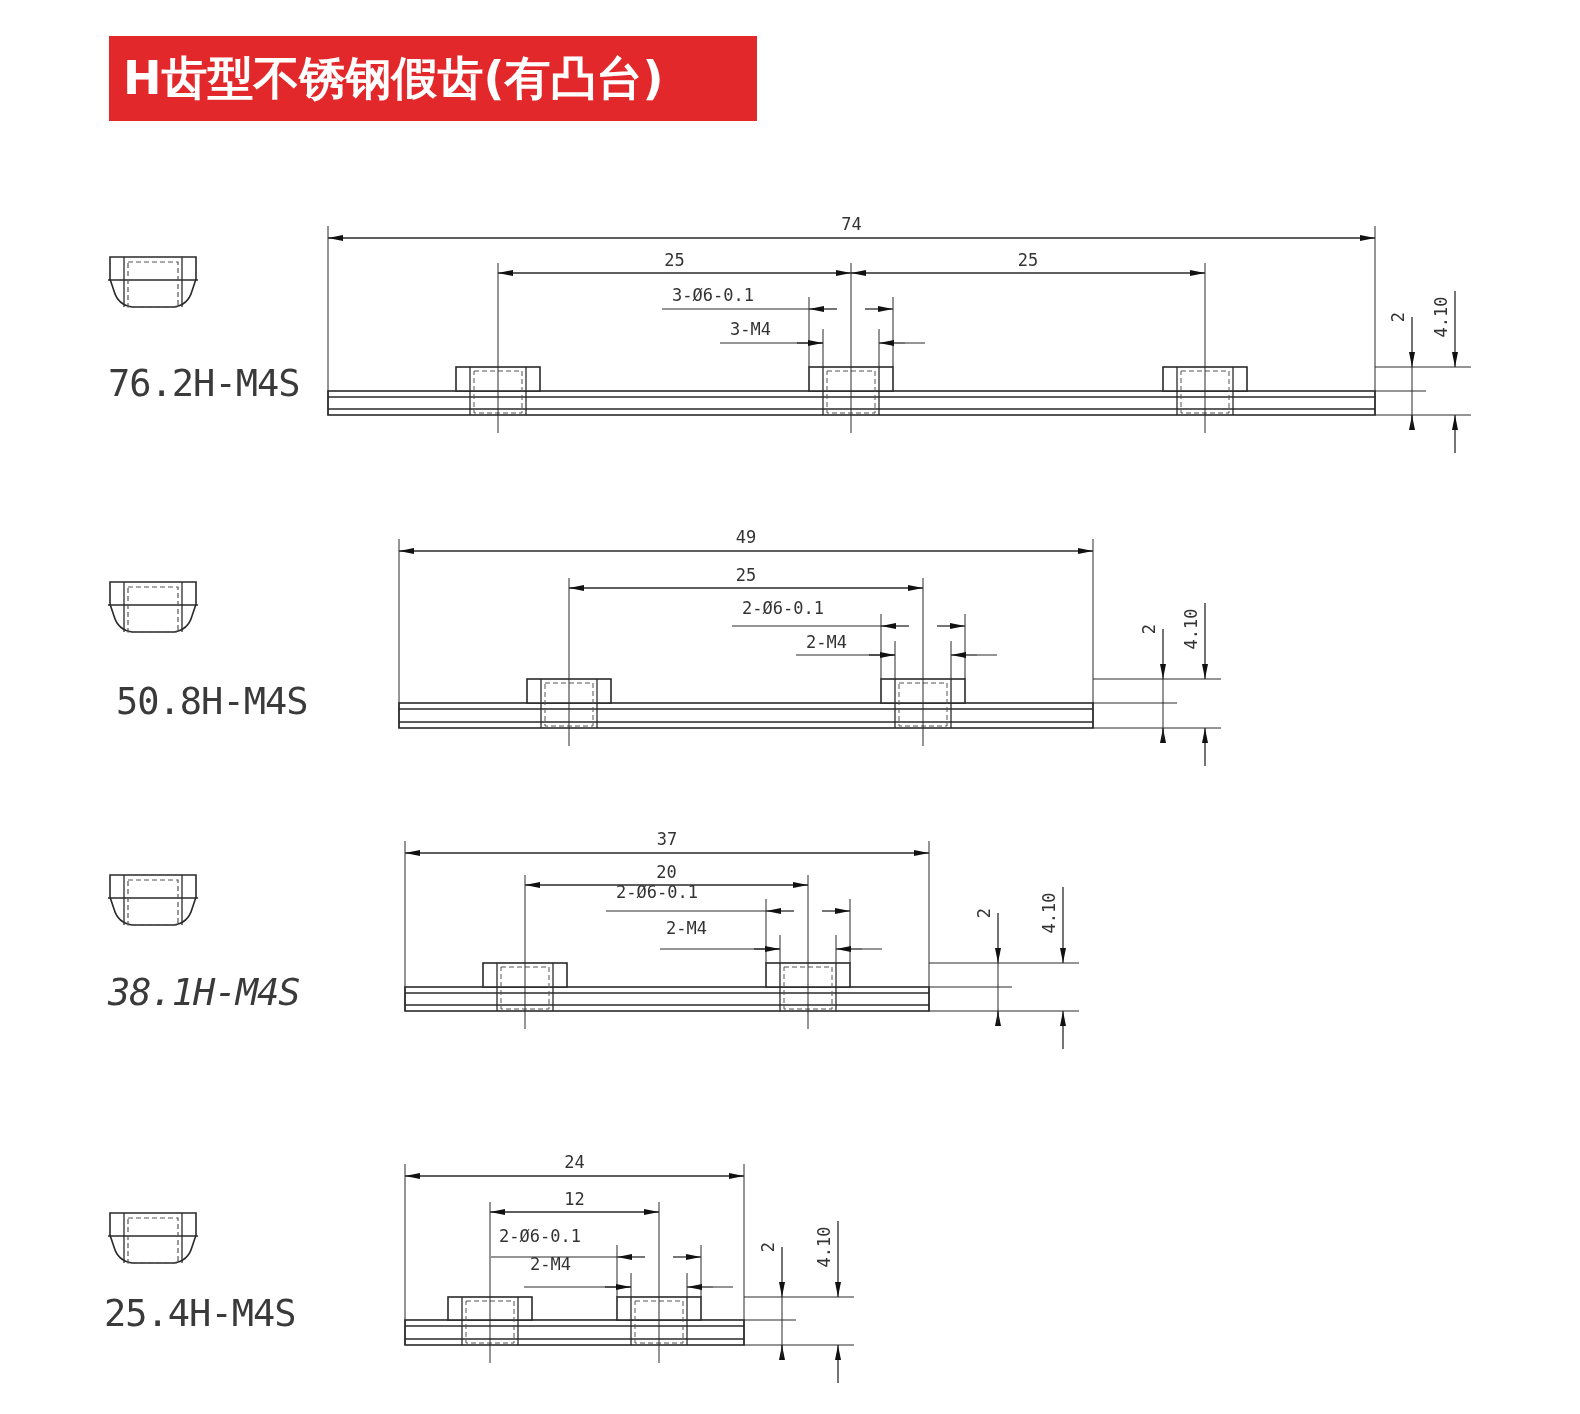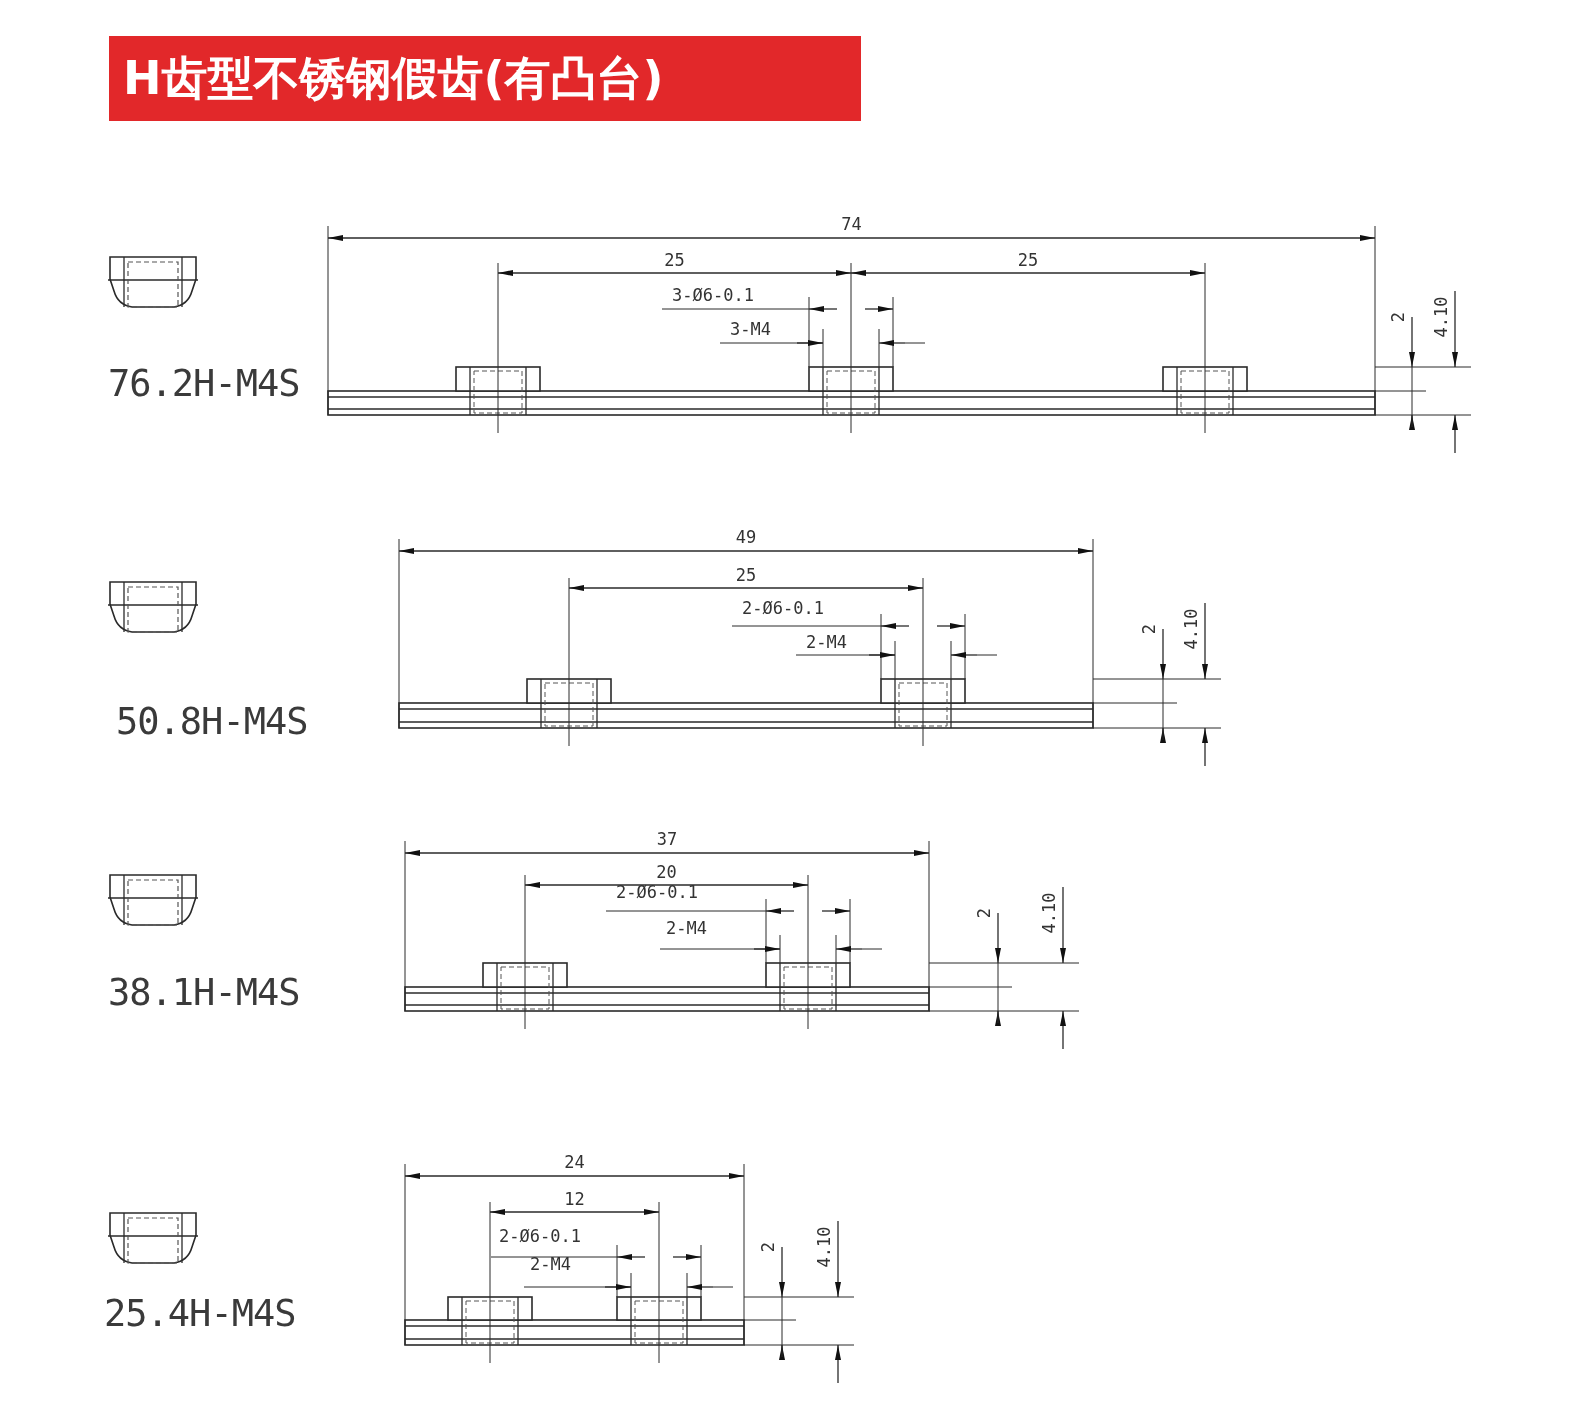--- a/index.html
+++ b/index.html
@@ -1,18 +1,18 @@
 <!DOCTYPE html>
 <html><head>
 <meta charset="utf-8">
 <style>
   html, body { margin: 0; padding: 0; background: #ffffff; }
   body { width: 1580px; height: 1414px; position: relative; overflow: hidden;
          font-family: "DejaVu Sans", sans-serif; }
-  .title-banner { position: absolute; left: 109px; top: 36px; width: 752px; height: 85px;
+  .title-banner { position: absolute; left: 109px; top: 36px; width: 648px; height: 85px;
                   background: #e2282a; color: #ffffff; display: flex; align-items: center;
                   box-sizing: border-box; padding-left: 14px; font-size: 46px; font-weight: bold;
                   letter-spacing: 0px; white-space: nowrap; }
   .drawing-layer { position: absolute; left: 0; top: 0; }
   .part-label { position: absolute; font-family: "DejaVu Sans Mono", monospace; font-size: 37px;
                 color: #3a3a3a; letter-spacing: -1px; white-space: nowrap; }
   svg text { font-family: "DejaVu Sans Mono", monospace; fill: #333; }
 </style>
 </head>
 <body>
@@ -235,16 +235,16 @@
       <line x1="782" y1="1297" x2="782" y2="1357" stroke="#2a2a2a" stroke-width="1"></line>
       <text x="0" y="0" font-size="17" text-anchor="middle" transform="translate(774,1247) rotate(-90)">2</text>
       <line x1="838" y1="1221" x2="838" y2="1297" stroke="#2a2a2a" stroke-width="1.3" marker-end="url(#arrow)"></line>
       <line x1="838" y1="1383" x2="838" y2="1345" stroke="#2a2a2a" stroke-width="1.3" marker-end="url(#arrow)"></line>
       <text x="0" y="0" font-size="17" text-anchor="middle" transform="translate(830,1247) rotate(-90)">4.10</text>
     </g>
   </svg>
 
 <div id="labels">
     <div class="part-label" style="left: 108px; top: 362px;">76.2H-M4S</div>
-    <div class="part-label" style="left: 116px; top: 700px;">50.8H-M4S</div>
-    <div class="part-label" style="left: 108px; top: 971px;">38.1H-M4S</div>
+    <div class="part-label" style="left: 116px; top: 680px;">50.8H-M4S</div>
+    <div class="part-label" style="left: 108px; top: 971px; font-style: italic;">38.1H-M4S</div>
     <div class="part-label" style="left: 104px; top: 1292px;">25.4H-M4S</div>
   </div>
 
 </body></html>

